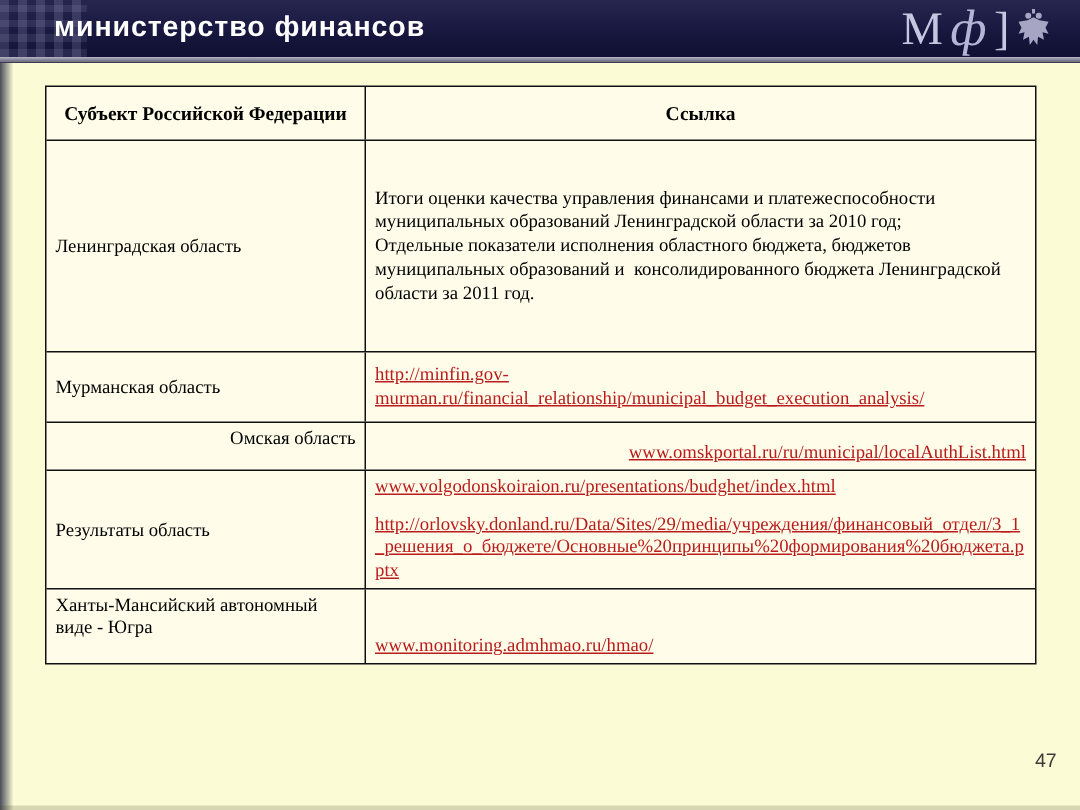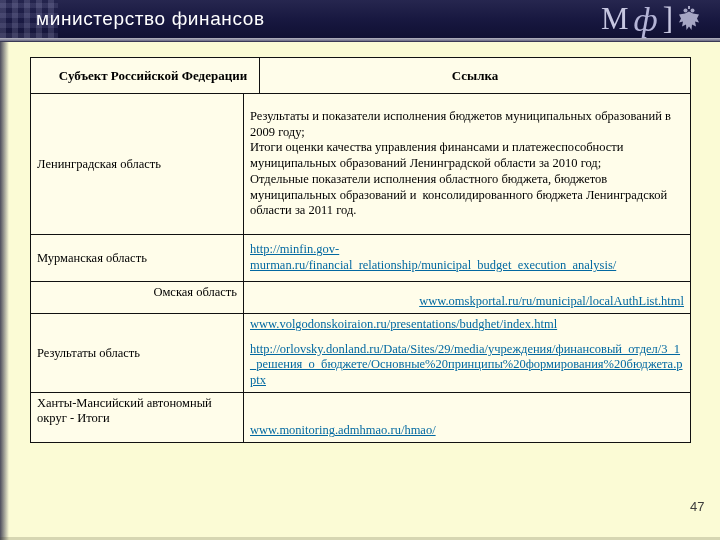--- a/index.html
+++ b/index.html
@@ -23,21 +23,21 @@
   }
   .building {
     position:absolute; left:0; top:0; width:58px; height:38px; opacity:.75;
     background:
       repeating-linear-gradient(90deg, rgba(155,155,195,.30) 0 6px, rgba(40,40,85,.18) 6px 12px),
       repeating-linear-gradient(0deg, rgba(165,165,205,.22) 0 5px, rgba(30,30,70,.22) 5px 10px);
   }
   .header-title {
     position:absolute; left:36px; top:8px;
     color:#ffffff; font-family:"Liberation Sans", sans-serif;
-    font-weight:normal; font-size:19px; letter-spacing:.6px; white-space:nowrap;
+    font-weight:bold; font-size:19px; letter-spacing:.6px; white-space:nowrap;
   }
   .logo { position:absolute; right:20px; top:2px; display:flex; align-items:center; gap:5px; }
   .logo-text { font-family:"Liberation Serif", serif; font-size:31px; line-height:34px; color:#c6c6e0; }
   .logo-f { font-style:italic; font-size:34px; color:#b4b4d6; position:relative; top:1px; }
   .eagle { display:block; }
   
   .left-shade {
     position:absolute; left:0; top:42px; bottom:0; width:9px;
     background:linear-gradient(90deg, rgba(18,18,52,.75), rgba(18,18,52,0));
   }
@@ -49,32 +49,32 @@
   .ref-table {
     position:absolute; left:30px; top:57px; width:659px;
     background:#fffdea; border:1px solid #111;
     font-size:12.5px; color:#000;
   }
   .trow { display:flex; box-sizing:border-box; }
   .trow + .trow { border-top:1px solid #111; }
   .cell { box-sizing:border-box; padding:3px 6px; }
   .cleft  { width:213px; border-right:1px solid #111; }
   .cright { flex:1; }
-  .rh  { height:35px;margin-left:16px; }
+  .rh  { height:35px; }
   .r1  { height:141px; }
   .r2  { height:47px; }
   .r3  { height:32px;text-align:right; }
   .r4  { height:79px; }
   .r5  { height:50px; }
   .thead { font-weight:bold; font-size:13px; display:flex; align-items:center; justify-content:center; text-align:center; }
   .vcenter { display:flex; align-items:center; }
   .vbottom { display:flex; flex-direction:column; justify-content:flex-end; }
   .paras span { display:block; white-space:pre-wrap; line-height:1.26; }
   a.doclink {
-    color:#0369a1; text-decoration:underline; line-height:1.25;
+    color:#b91c1c; text-decoration:underline; line-height:1.25;
     overflow-wrap:break-word; display:block; cursor:pointer;
   }
   a.break-all { word-break:break-all;text-decoration:underline; }
   .gap-top { margin-top:9px; }
   
   .page-num {
     position:absolute; left:690px; top:499px;
     font-family:"Liberation Sans", sans-serif; font-size:13px; color:#3c3c3c;
   }
 </style>
@@ -109,21 +109,20 @@
 
     <div class="trow rh">
       <div class="cell cleft thead">Субъект Российской Федерации</div>
       <div class="cell cright thead">Ссылка</div>
     </div>
 
     <div class="trow r1">
       <div class="cell cleft vcenter">Ленинградская область</div>
       <div class="cell cright vcenter">
         <div class="paras">
-          <span>Результаты и показатели исполнения бюджетов муниципальных образований в 2009 году;</span>
           <span>Итоги оценки качества управления финансами и платежеспособности муниципальных образований Ленинградской области за 2010 год;</span>
           <span>Отдельные показатели исполнения областного бюджета, бюджетов муниципальных образований и  консолидированного бюджета Ленинградской области за 2011 год.</span>
         </div>
       </div>
     </div>
 
     <div class="trow r2">
       <div class="cell cleft vcenter">Мурманская область</div>
       <div class="cell cright vcenter">
         <a class="doclink">http://minfin.gov-murman.ru/financial_relationship/municipal_budget_execution_analysis/</a>
@@ -139,21 +138,21 @@
 
     <div class="trow r4">
       <div class="cell cleft vcenter">Результаты область</div>
       <div class="cell cright">
         <a class="doclink">www.volgodonskoiraion.ru/presentations/budghet/index.html</a>
         <a class="doclink break-all gap-top">http://orlovsky.donland.ru/Data/Sites/29/media/учреждения/финансовый_отдел/3_1_решения_о_бюджете/Основные%20принципы%20формирования%20бюджета.pptx</a>
       </div>
     </div>
 
     <div class="trow r5">
-      <div class="cell cleft">Ханты-Мансийский автономный округ - Итоги</div>
+      <div class="cell cleft">Ханты-Мансийский автономный виде - Югра</div>
       <div class="cell cright vbottom">
         <a class="doclink">www.monitoring.admhmao.ru/hmao/</a>
       </div>
     </div>
 
   </div>
 
   <div class="page-num">47</div>
 
 </div>

